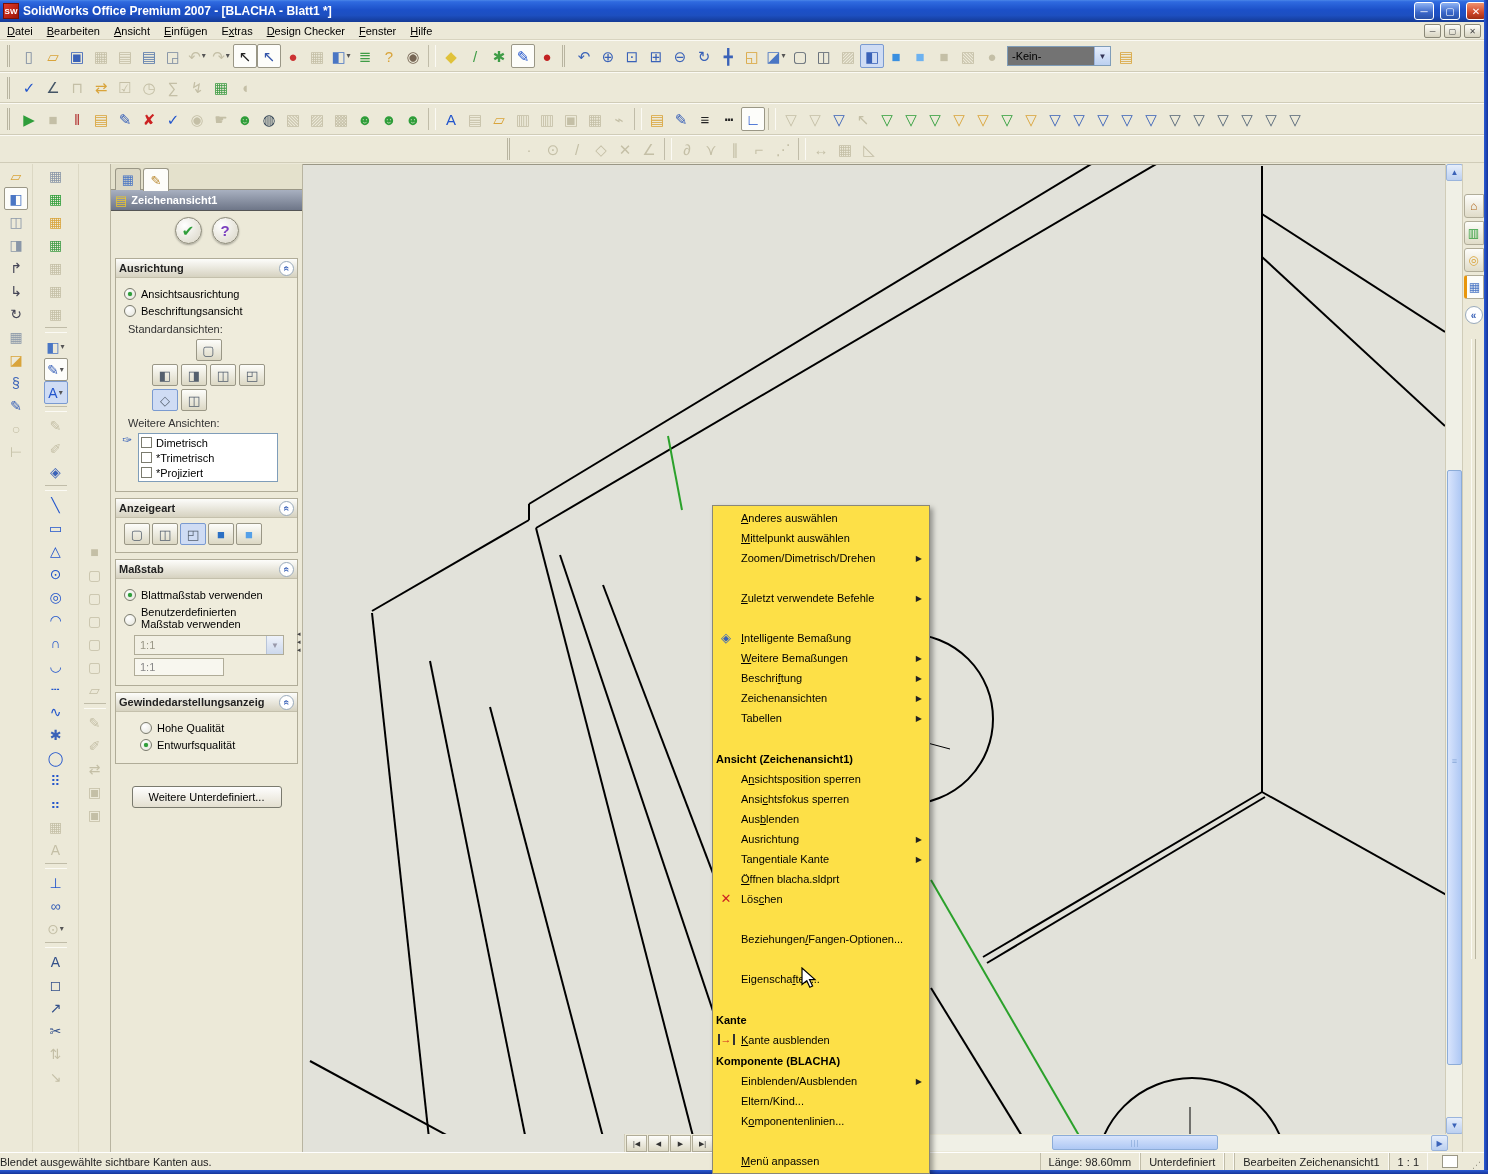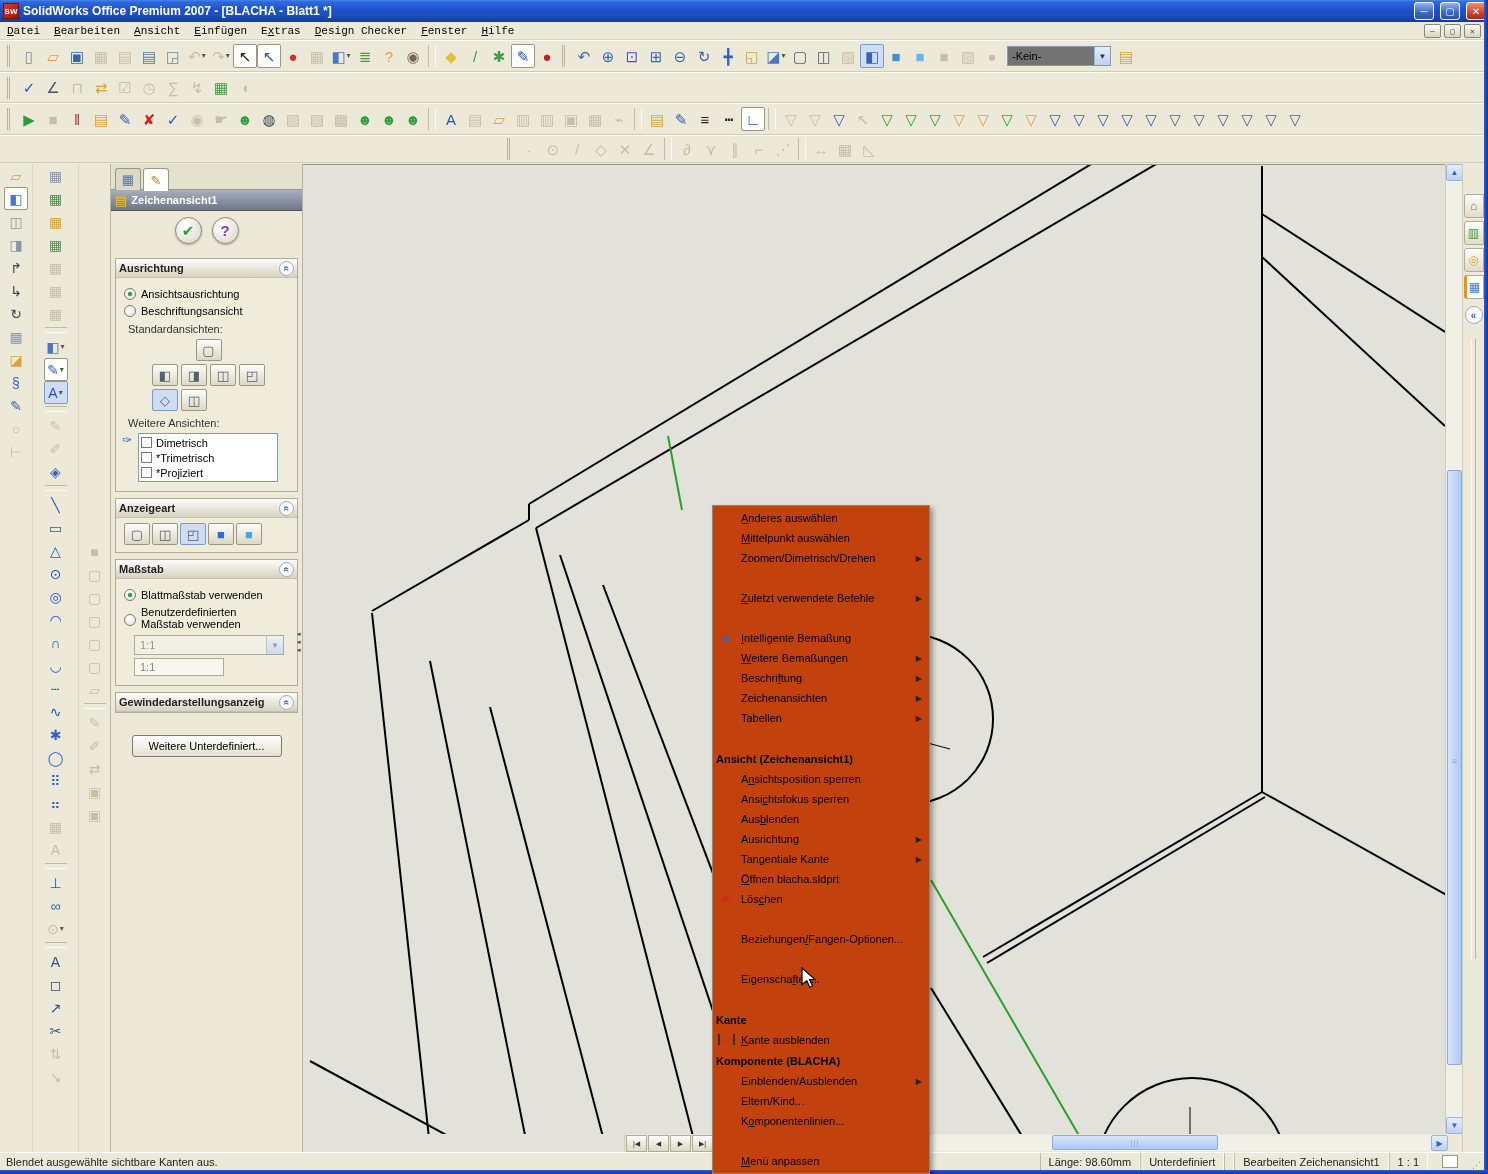--- a/index.html
+++ b/index.html
@@ -14,21 +14,21 @@
   .app-logo{width:16px;height:16px;background:linear-gradient(135deg,#e23a2a,#9c1608);color:#fff;
     font-size:8px;font-weight:bold;display:flex;align-items:center;justify-content:center;border:1px solid #7a0f04;}
   .titlebar .spacer{flex:1}
   .tb-btn{width:20px;height:18px;margin-right:2px;border:1px solid #fff;border-radius:3px;color:#fff;
     display:flex;align-items:center;justify-content:center;font-size:10px;
     background:linear-gradient(180deg,#8fb4f4,#3a66c8 60%,#2a52a8);}
   .tb-btn.close{background:linear-gradient(180deg,#f0926e,#d0482a 60%,#a02e14);}
 
   
   .menubar{position:absolute;left:0;top:22px;width:100%;height:18px;display:flex;align-items:center;
-    background:#ece9d8;border-bottom:1px solid #d8d4c0;font-family:Liberation Mono, monospace;}
+    background:#ece9d8;border-bottom:1px solid #d8d4c0;}
   .menu-item{padding:1px 7px;white-space:nowrap;}
   .mdi-btn{width:17px;height:14px;margin-right:3px;border:1px solid #8a8878;border-radius:2px;
     background:linear-gradient(#fdfdfa,#d8d4c0);display:flex;align-items:center;justify-content:center;font-size:8px;color:#444;}
 
   
   .tbrow{position:absolute;left:0;width:100%;display:flex;align-items:center;background:#ece9d8;
     border-top:1px solid #fbfaf4;border-bottom:1px solid #d0ccb8;padding-left:4px;}
   .row1{top:40px;height:32px;} .row2{top:72px;height:31px;} .row3{top:103px;height:32px;} .row4{top:135px;height:28px;}
   .row4 .indent{width:500px;}
   .tbi{display:inline-flex;width:24px;height:24px;align-items:center;justify-content:center;
@@ -96,21 +96,21 @@
   .txt-dis{width:90px;height:18px;border:1px solid #b0ac98;background:#f8f7ef;color:#888;display:flex;align-items:center;
     padding-left:5px;margin:3px 0 2px 10px;}
   .more-btn{display:block;margin:22px auto 0 auto;width:150px;height:22px;border:1px solid #7a7a6e;border-radius:3px;
     background:linear-gradient(#fefefe,#e4e0d0);font-size:11px;}
   .split-arrows{position:absolute;left:297px;top:630px;width:8px;display:flex;flex-direction:column;color:#444;font-size:7px;line-height:8px;}
 
   
   .canvas{position:absolute;left:303px;top:164px;width:1142px;height:970px;background:#e2e2da;border-top:1px solid #9a9786;}
 
   
-  .cmenu{position:absolute;left:712px;top:505px;width:218px;background:#c2410c;border:1px solid #8a8878;
+  .cmenu{position:absolute;left:712px;top:505px;width:218px;background:#fde047;border:1px solid #8a8878;
     box-shadow:3px 3px 5px rgba(0,0,0,.35);padding:2px 0;z-index:30;}
   .cm-row{position:relative;display:flex;align-items:center;height:20px;padding-left:28px;white-space:nowrap;}
   .cm-row.h{font-weight:bold;padding-left:3px;height:21px;}
   .cm-arrow{position:absolute;right:7px;font-size:8px;color:#222;}
   .cm-ic{position:absolute;left:3px;top:1px;width:20px;height:17px;display:flex;align-items:center;justify-content:center;}
   .ic-smartdim::before{content:"◈";color:#3a62b8;font-size:13px;}
   .ic-delete::before{content:"✕";color:#c22;font-weight:bold;font-size:13px;}
   .ic-hideedge::before{content:"→";color:#c22;font-weight:bold;font-size:11px;
     border-left:2px solid #333;border-right:2px solid #333;padding:0 1px;line-height:11px;}
   .cursor{position:absolute;left:88px;top:461px;z-index:40;}
@@ -142,21 +142,21 @@
   .hscroll{position:absolute;left:572px;top:1px;width:573px;height:16px;background:#f0f0e6;display:flex;}
   .hs-btn{width:17px;height:16px;border:1px solid #9ab4dc;border-radius:2px;background:linear-gradient(#e6eefb,#bcd0f0);
     color:#3a62b8;display:flex;align-items:center;justify-content:center;font-size:8px;}
   .hs-track{position:relative;flex:1;}
   .hthumb{position:absolute;left:160px;top:0;width:166px;height:15px;border:1px solid #8cacd8;border-radius:2px;
     background:linear-gradient(#d8e4fc,#aec8f4);display:flex;align-items:center;justify-content:center;color:#88a8d8;font-size:8px;letter-spacing:1px;}
 
   
   .statusbar{position:absolute;left:0;top:1152px;width:1484px;height:18px;background:#ece9d8;border-top:1px solid #fff;
     display:flex;align-items:center;font-size:11px;color:#222;}
-  .sb-msg{padding-left:6px;flex:1;}
+  .sb-msg{flex:1;}
   .sb-cell{border-left:1px solid #c0bca8;border-right:1px solid #fbfaf4;height:100%;display:flex;align-items:center;
     padding:0 8px;white-space:nowrap;}
   .sb-box{width:16px;height:13px;background:#fff;border:1px solid #9a9786;margin:0 14px;}
   .sb-grip{width:12px;height:100%;color:#9a9786;font-size:9px;display:flex;align-items:flex-end;}
 
   .right-border{position:absolute;left:1484px;top:0;width:4px;height:1174px;background:linear-gradient(90deg,#2a5ad4,#16349a);}
   .bottom-border{position:absolute;left:0;top:1170px;width:1488px;height:4px;background:linear-gradient(180deg,#2a5ad4,#16349a);}
   u{text-decoration:underline;}
 </style>
 </head>
@@ -752,20 +752,30 @@
     </div>
 
 
     <div class="pm-group">
       <div class="pm-ghead">
           <span>Gewindedarstellungsanzeig</span>
         <span class="chev">
             <span>«</span>
           </span>
         </div>
+      <div class="pm-gbody" style="padding-left:24px;">
+        <div class="ctl-row">
+            <span class="rad"></span>
+          <span>Hohe Qualität</span>
+          </div>
+        <div class="ctl-row">
+            <span class="rad on"></span>
+          <span>Entwurfsqualität</span>
+          </div>
+      </div>
     </div>
 
     <button class="more-btn">Weitere Unterdefiniert...</button>
   </div>
   <div class="split-arrows">
       <span>◂</span>
       <span>◂</span>
       <span>◂</span>
     </div>
 

